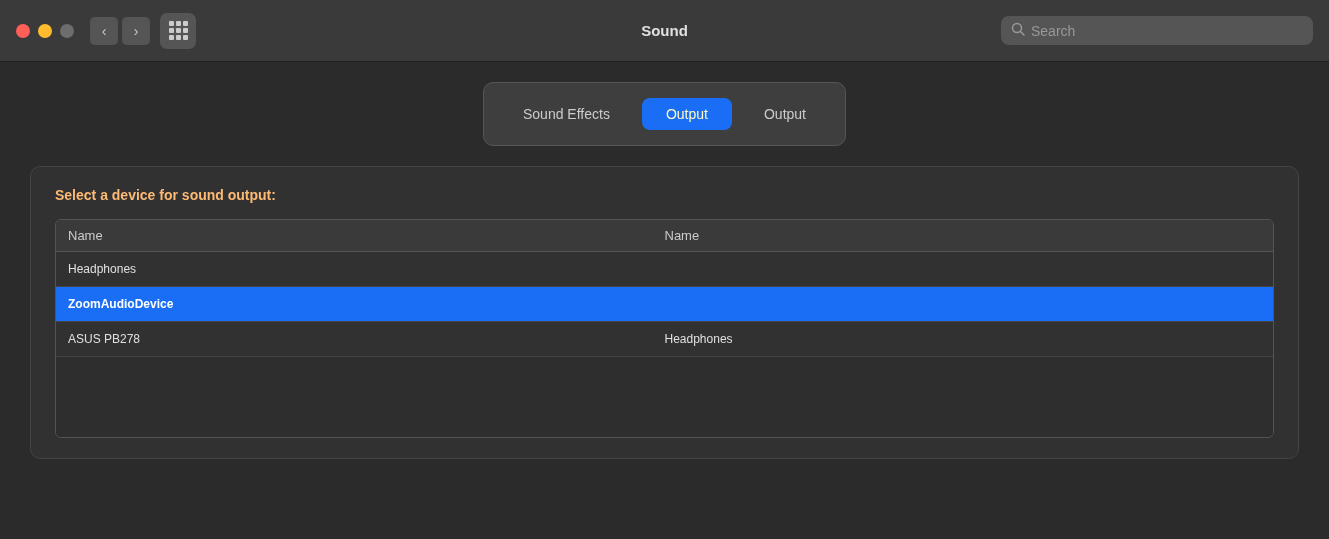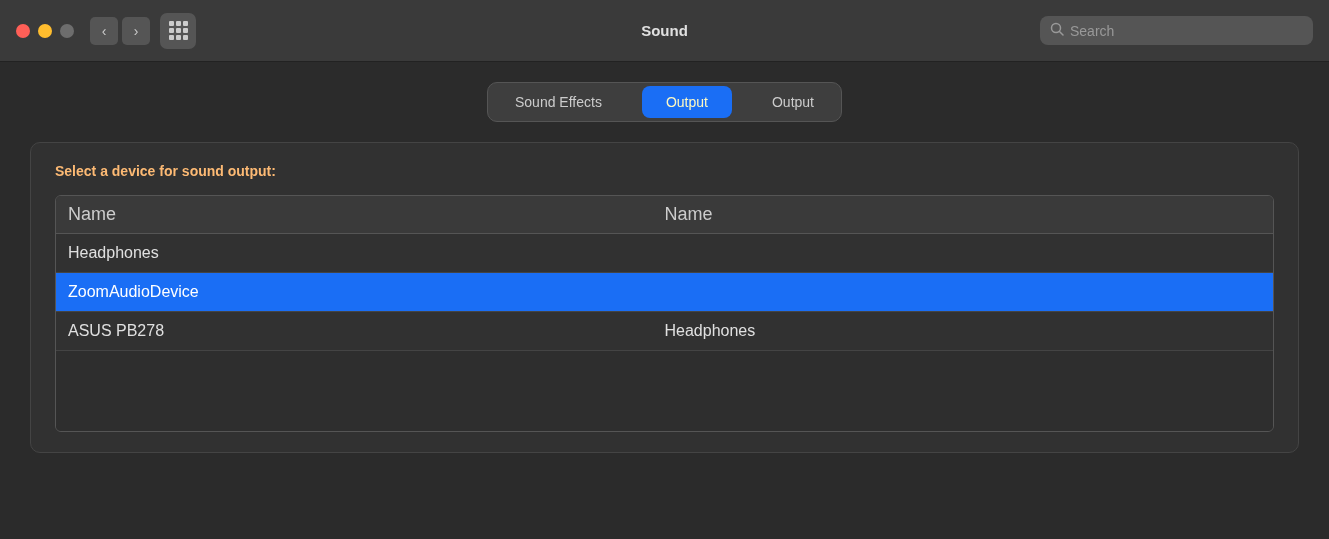--- a/index.html
+++ b/index.html
@@ -114,21 +114,21 @@
       font-weight: 600;
     }
 
     .search-bar {
       margin-left: auto;
       display: flex;
       align-items: center;
       background: #555;
       border-radius: 8px;
       padding: 6px 10px;
-      width: 273px;
+      width: 312px;
       gap: 6px;
     }
 
     .search-icon-svg {
       color: #999;
       font-size: 14px;
       flex-shrink: 0;
     }
 
     .search-input {
@@ -153,22 +153,22 @@
     .tabs-container {
       display: flex;
       justify-content: center;
       margin-bottom: 20px;
     }
 
     .tabs {
       display: flex;
       background: #3e3e3e;
       border-radius: 10px;
-      padding: 3px;
-      gap: 16px;
+      padding: 15px;
+      gap: 8px;
       border: 1px solid #555;
     }
 
     .tab {
       padding: 8px 24px;
       border-radius: 8px;
       cursor: pointer;
       font-size: 14px;
       font-weight: 500;
       color: #ccc;
@@ -200,43 +200,44 @@
     .table-header {
       display: grid;
       grid-template-columns: 1fr 1fr;
       background: #3a3a3a;
       border-bottom: 1px solid #555;
       padding: 8px 12px;
     }
 
     .col-header {
       color: #ccc;
-      font-size: 18px;
+      font-size: 13px;
       font-weight: 500;
     }
 
     .table-row {
       display: grid;
       grid-template-columns: 1fr 1fr;
       padding: 10px 12px;
       border-bottom: 1px solid #444;
       cursor: pointer;
     }
 
     .table-row:last-child {
       border-bottom: none;
     }
 
     .table-row.selected {
       background: #1a6ef5;
+      font-weight: bold;
     }
 
     .cell {
       color: #e0e0e0;
-      font-size: 16px;
+      font-size: 12px;
     }
 
     .table-row.selected .cell {
       color: #fff;
     }
 
     .empty-rows {
       height: 80px;
       background: #2e2e2e;
     }

